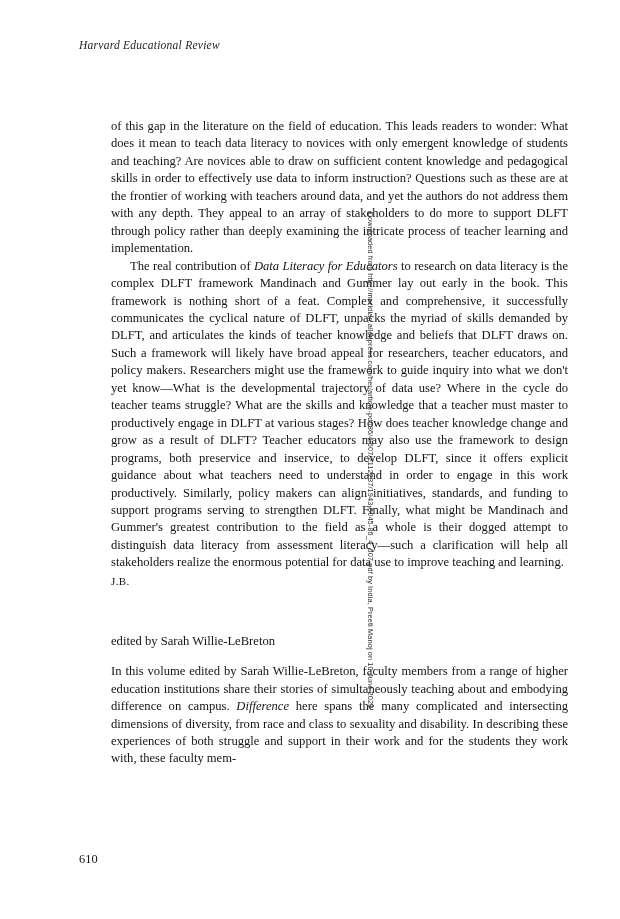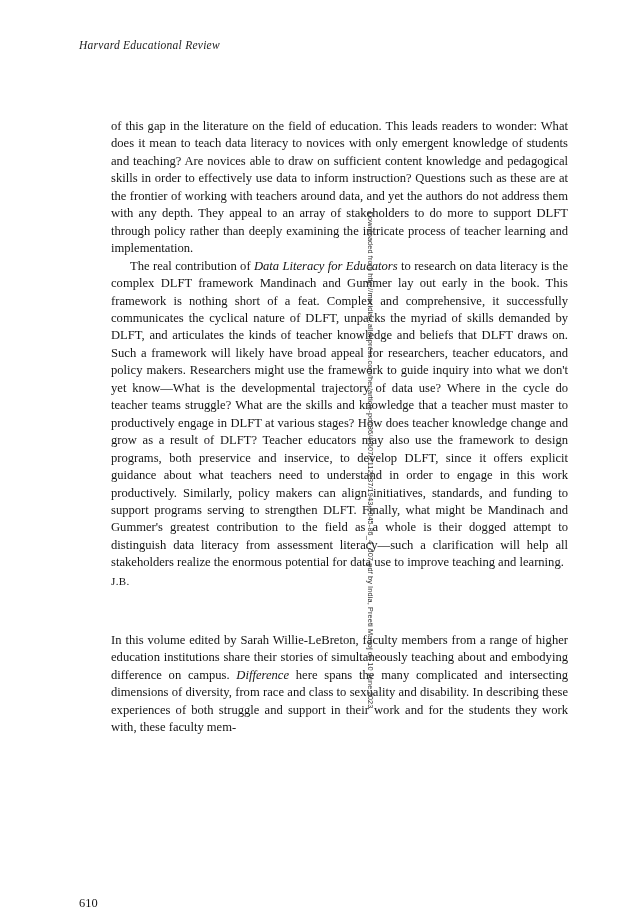--- a/index.html
+++ b/index.html
@@ -85,21 +85,21 @@
     line-height: 17.4px;
     font-style: italic;
     color: #141414;
   }
   .review-body {
     margin-top: 13px;
   }
   .folio {
     position: absolute;
     left: 79px;
-    top: 896px;
+    top: 852px;
     font-size: 12.4px;
     color: #141414;
   }
   .watermark {
     position: absolute;
     right: 8px;
     top: 50%;
     transform: translateY(-50%) rotate(90deg);
     transform-origin: center center;
     white-space: nowrap;
@@ -127,20 +127,21 @@
 
     <p class="para">of this gap in the literature on the field of education. This leads readers to wonder: What does it mean to teach data literacy to novices with only emergent knowledge of students and teaching? Are novices able to draw on sufficient content knowledge and pedagogical skills in order to effectively use data to inform instruction? Questions such as these are at the frontier of working with teachers around data, and yet the authors do not address them with any depth. They appeal to an array of stakeholders to do more to support DLFT through policy rather than deeply examining the intricate process of teacher learning and implementation.</p>
 
     <p class="para indent"><span>The real contribution of </span><em class="ital">Data Literacy for Educators</em><span> to research on data literacy is the complex DLFT framework Mandinach and Gummer lay out early in the book. This framework is nothing short of a feat. Complex and comprehensive, it successfully communicates the cyclical nature of DLFT, unpacks the myriad of skills demanded by DLFT, and articulates the kinds of teacher knowledge and beliefs that DLFT draws on. Such a framework will likely have broad appeal for researchers, teacher educators, and policy makers. Researchers might use the framework to guide inquiry into what we don't yet know—What is the developmental trajectory of data use? Where in the cycle do teacher teams struggle? What are the skills and knowledge that a teacher must master to productively engage in DLFT at various stages? How does teacher knowledge change and grow as a result of DLFT? Teacher educators may also use the framework to design programs, both preservice and inservice, to develop DLFT, since it offers explicit guidance about what teachers need to understand in order to engage in this work productively. Similarly, policy makers can align initiatives, standards, and funding to support programs serving to strengthen DLFT. Finally, what might be Mandinach and Gummer's greatest contribution to the field as a whole is their dogged attempt to distinguish data literacy from assessment literacy—such a clarification will help all stakeholders realize the enormous potential for data use to improve teaching and learning.</span></p>
 
     <p class="signature">J.B.</p>
 
     <div class="review-block">
 
 
+      <p class="review-editor">edited by Sarah Willie-LeBreton</p>
 
 
       <p class="para review-body"><span>In this volume edited by Sarah Willie-LeBreton, faculty members from a range of higher education institutions share their stories of simultaneously teaching about and embodying difference on campus. </span><em class="ital">Difference</em><span> here spans the many complicated and intersecting dimensions of diversity, from race and class to sexuality and disability. In describing these experiences of both struggle and support in their work and for the students they work with, these faculty mem-</span></p>
 
     </div>
 
   </div>
 
   <div class="folio">610</div>
 

